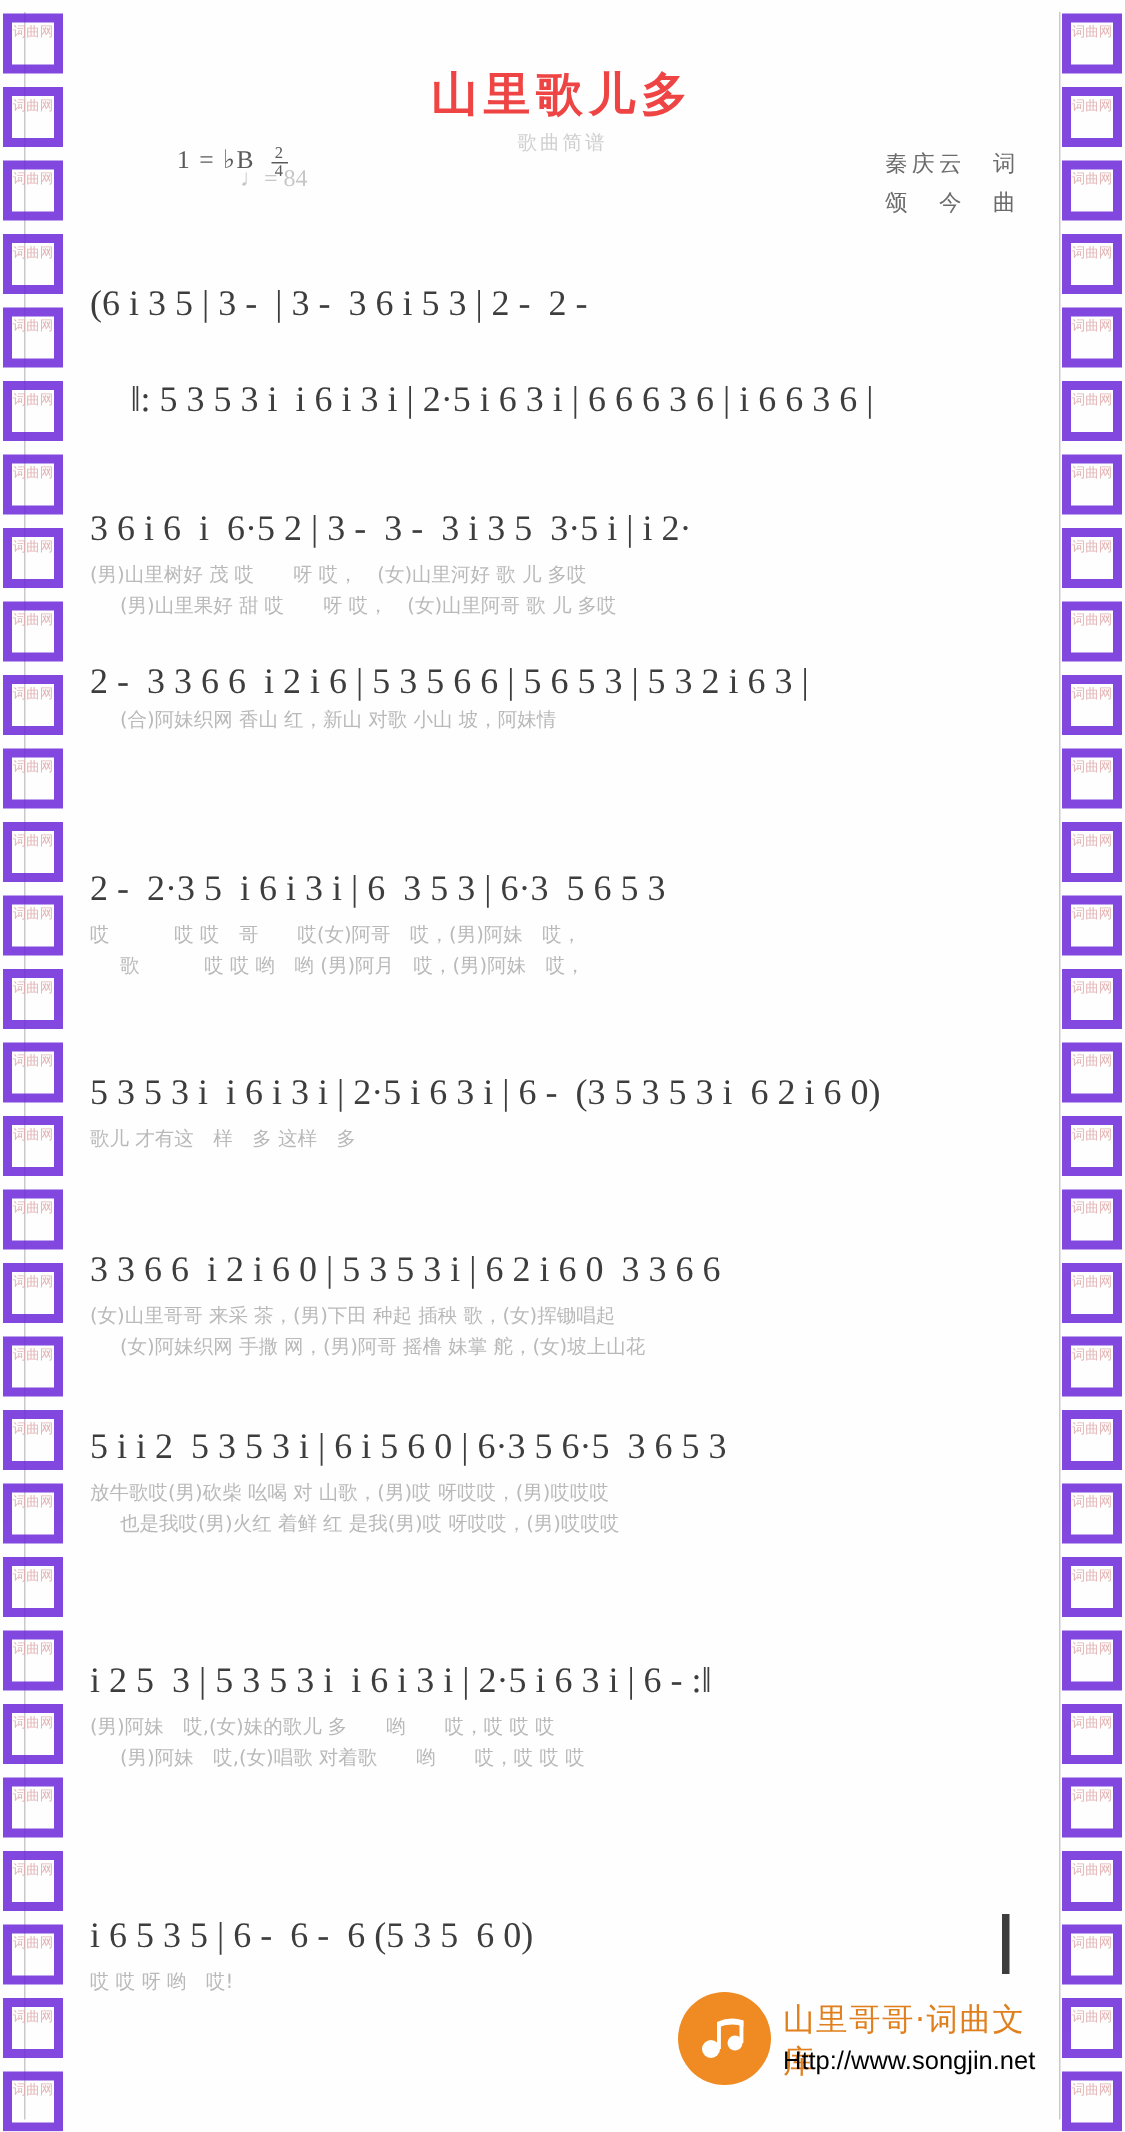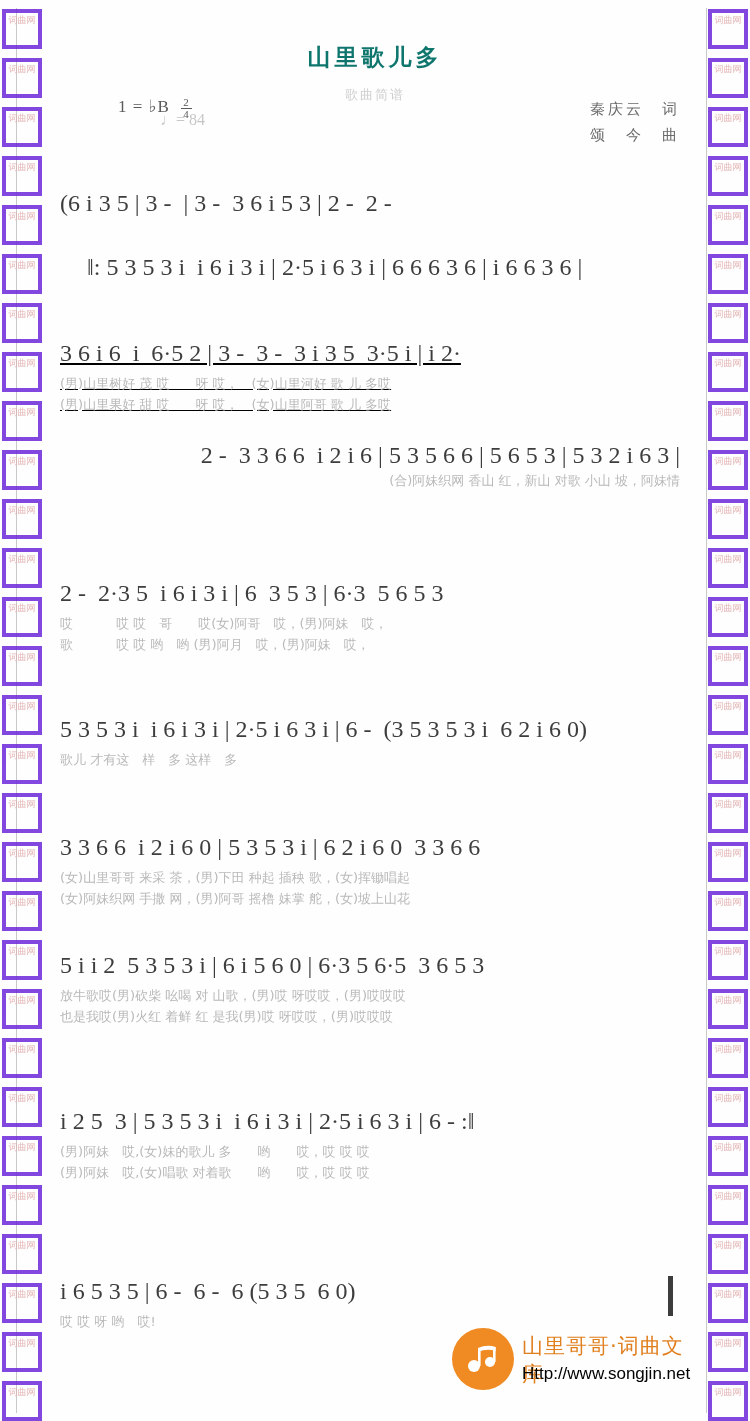--- a/index.html
+++ b/index.html
@@ -39,40 +39,40 @@
     overflow: hidden;
     pointer-events: none;
   }
   .wm-left  { left: 0px; }
   .wm-right { left: 706px; width: 44px; }
   .wm-box {
     position: relative;
     width: 40px;
     height: 40px;
     margin: 9px 2px;
-    border: 4px solid #6d28d9;
+    border: 6px solid #6d28d9;
     color: #e0a9a9;
     font-size: 9px;
     line-height: 1.05;
     font-family: "DejaVu Sans", sans-serif;
     text-align: center;
     padding-top: 3px;
     box-sizing: border-box;
     opacity: .85;
   }
 
   
   .title {
     position: absolute;
     left: 0; right: 0;
     top: 42px;
     text-align: center;
-    font-size: 23px;
+    font-size: 31px;
     letter-spacing: 4px;
-    color: #0f766e;
+    color: #ef4444;
     font-family: "DejaVu Sans", sans-serif;
     font-weight: bold;
   }
   .subtitle {
     position: absolute;
     left: 0; right: 0;
     top: 86px;
     text-align: center;
     font-size: 13px;
     color: #cfcfcf;
@@ -133,21 +133,21 @@
   }
   .lyric {
     font-family: "DejaVu Sans", sans-serif;
     font-size: 13px;
     color: #b9b9b9;
     white-space: pre;
     letter-spacing: 0px;
     line-height: 20px;
     margin-top: 6px;
   }
-  .lyric2 { margin-top: 1px; }
+  .lyric2 { margin-top: 1px; margin-left: 20px; }
 
   
   .logo-wrap {
     position: absolute;
     left: 452px;
     top: 1326px;
     width: 250px;
     height: 70px;
   }
   .logo-disc {
@@ -277,27 +277,27 @@
   </div>
 
   <div class="system" style="top:188px;">
     <div class="notes">(6 i 3 5 | 3 -  | 3 -  3 6 i 5 3 | 2 -  2 -</div>
   </div>
 
   <div class="system" style="top:252px;margin-left:27px;">
     <div class="notes">‖: 5 3 5 3 i  i 6 i 3 i | 2·5 i 6 3 i | 6 6 6 3 6 | i 6 6 3 6 |</div>
   </div>
 
-  <div class="system" style="top:338px;text-decoration:underline;">
+  <div class="system" style="top:338px;">
     <div class="notes">3 6 i 6  i  6·5 2 | 3 -  3 -  3 i 3 5  3·5 i | i 2·</div>
     <div class="lyric">(男)山里树好 茂 哎　　呀 哎，　(女)山里河好 歌 儿 多哎</div>
     <div class="lyric lyric2">(男)山里果好 甜 哎　　呀 哎，　(女)山里阿哥 歌 儿 多哎</div>
   </div>
 
-  <div class="system" style="top:440px;text-align:right;">
+  <div class="system" style="top:440px;">
     <div class="notes">2 -  3 3 6 6  i 2 i 6 | 5 3 5 6 6 | 5 6 5 3 | 5 3 2 i 6 3 |</div>
     <div class="lyric lyric2">(合)阿妹织网 香山 红，新山 对歌 小山 坡，阿妹情</div>
   </div>
 
   <div class="system" style="top:578px;">
     <div class="notes">2 -  2·3 5  i 6 i 3 i | 6  3 5 3 | 6·3  5 6 5 3</div>
     <div class="lyric">哎　　　 哎 哎　哥　　哎(女)阿哥　哎，(男)阿妹　哎，</div>
     <div class="lyric lyric2">歌　　　 哎 哎 哟　哟 (男)阿月　哎，(男)阿妹　哎，</div>
   </div>
 

